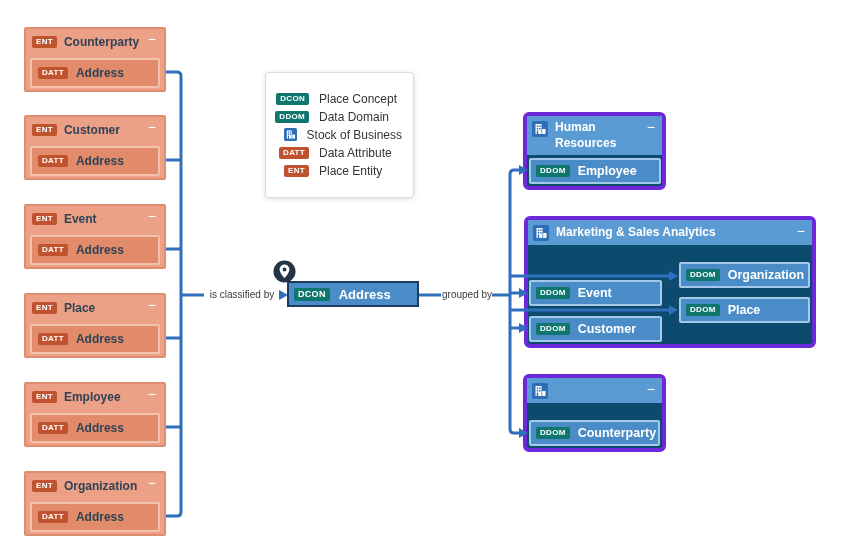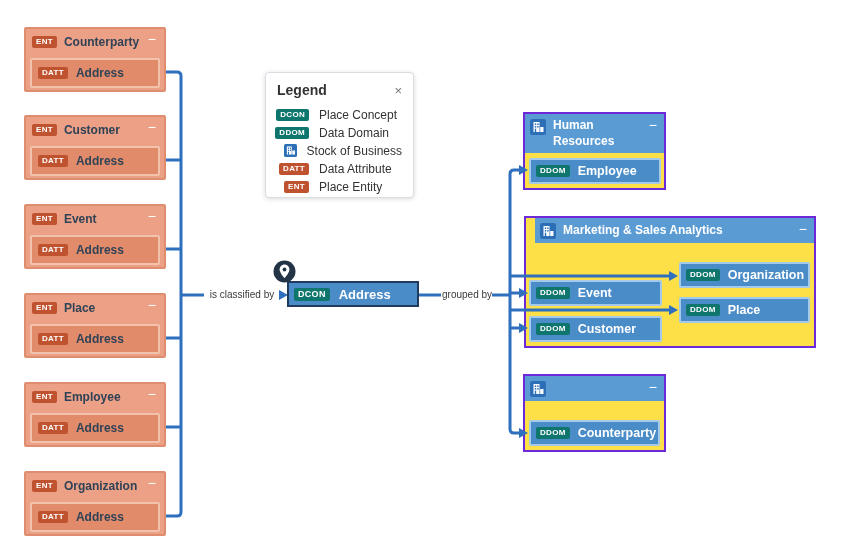--- a/index.html
+++ b/index.html
@@ -27,22 +27,22 @@
 
   
   .dcon-node{position:absolute;left:287px;top:281px;width:132px;height:26px;background:#4A8CC8;
              border:2px solid #1F3A5C;display:flex;align-items:center;gap:9px;padding:0 5px;
              box-sizing:border-box;z-index:3;}
   .dcon-node .badge{font-size:9px;}
   .node-label{color:#fff;font-weight:bold;font-size:13px;}
   .pin{position:absolute;left:273px;top:260px;width:23px;height:23px;z-index:4;}
 
   
-  .domain-container{position:absolute;box-sizing:border-box;background:#fde047;
-                    border:2px solid #6d28d9;border-radius:0;z-index:1;}
+  .domain-container{position:absolute;box-sizing:border-box;background:#0c4a6e;
+                    border:4px solid #6d28d9;border-radius:6px;z-index:1;}
   .domain-header{background:#5B9BD4;display:flex;gap:7px;padding:4px 5px;align-items:flex-start;position:relative;}
   .domain-title{font-size:12px;font-weight:bold;color:#fff;line-height:1.3;padding-right:16px;}
   .domain-header .collapse{right:7px;top:4px;}
   .bicon{flex:0 0 16px;margin-top:1px;}
 
   .ddom-item{position:absolute;box-sizing:border-box;background:#4A8CC8;border:2px solid #A5C9E9;
              border-radius:2px;display:flex;align-items:center;gap:8px;padding:0 5px;z-index:3;height:26px;}
   .ddom-label{color:#fff;font-weight:bold;font-size:12.5px;white-space:nowrap;}
 
   
@@ -189,21 +189,21 @@
       </svg>
       <span class="domain-title">Human Resources</span>
       <span class="collapse">−</span>
     </div>
   </div>
   <div class="ddom-item" style="left:529px;top:158px;width:132px;">
     <span class="badge blue">DDOM</span>
     <span class="ddom-label">Employee</span>
   </div>
 
-  <div class="domain-container" style="left:524px;top:216px;width:292px;height:132px;padding-left:9px;">
+  <div class="domain-container" style="left:524px;top:216px;width:292px;height:132px;">
     <div class="domain-header" style="align-items:center;">
       <svg class="bicon" width="16" height="16" viewBox="0 0 16 16">
         <rect width="16" height="16" rx="2" fill="#2D6FB7"></rect>
         <rect x="3.5" y="3" width="6" height="10" fill="#fff"></rect>
         <rect x="4.8" y="4.4" width="1.4" height="1.6" fill="#2D6FB7"></rect>
           <rect x="7.2" y="4.4" width="1.4" height="1.6" fill="#2D6FB7"></rect>
         <rect x="4.8" y="7" width="1.4" height="1.6" fill="#2D6FB7"></rect>
           <rect x="7.2" y="7" width="1.4" height="1.6" fill="#2D6FB7"></rect>
         <rect x="4.8" y="9.6" width="1.4" height="3.4" fill="#2D6FB7"></rect>
         <rect x="10.2" y="8" width="3.3" height="5" fill="#fff"></rect>
@@ -243,24 +243,20 @@
       </svg>
       <span class="collapse">−</span>
     </div>
   </div>
   <div class="ddom-item" style="left:529px;top:420px;width:131px;">
     <span class="badge blue">DDOM</span>
     <span class="ddom-label">Counterparty</span>
   </div>
 
   <div class="legend">
-    <div class="legend-titlebar">
-      <span class="legend-title">Legend</span>
-      <span class="legend-close">×</span>
-    </div>
     <div class="legend-row" style="margin-top:11px;">
       <span class="legend-badge-col">
           <span class="badge blue">DCON</span>
         </span>
       <span class="legend-label">Place Concept</span>
     </div>
     <div class="legend-row">
       <span class="legend-badge-col">
           <span class="badge blue">DDOM</span>
         </span>

